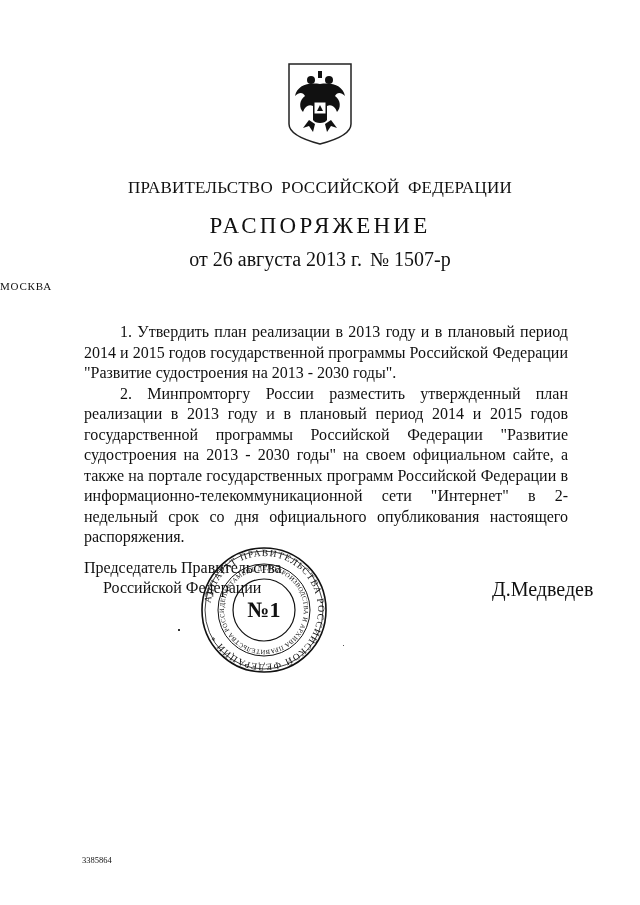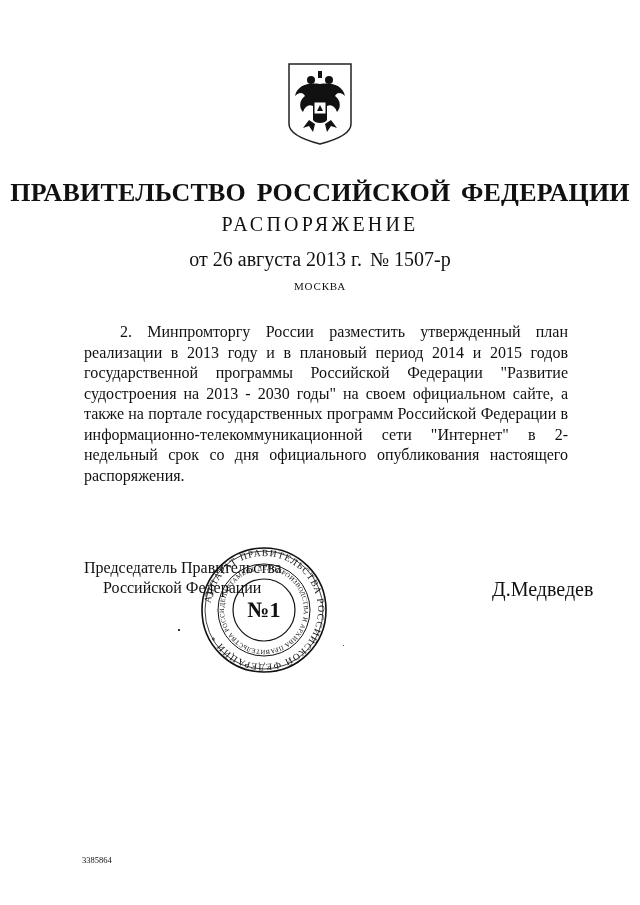--- a/index.html
+++ b/index.html
@@ -3,33 +3,33 @@
 <meta charset="utf-8">
 <style>
   html, body { margin: 0; padding: 0; background: #ffffff; }
   body {
     width: 640px; height: 905px; position: relative; overflow: hidden;
     font-family: "Liberation Serif", "DejaVu Serif", serif; color: #111;
   }
   .emblem { position: absolute; left: 287px; top: 62px; width: 66px; height: 84px; }
   .title {
     position: absolute; left: 0; width: 640px; top: 178px; text-align: center;
-    font-weight: bold; font-size: 26px; letter-spacing: 0.2px; word-spacing: 4px;
+    font-weight: normal; font-size: 17px; letter-spacing: 0.2px; word-spacing: 4px;
   }
   .subtitle {
     position: absolute; left: 0; width: 640px; top: 213px; text-align: center;
-    font-size: 20px; letter-spacing: 3.2px;
+    font-size: 23px; letter-spacing: 3.2px;
   }
   .dateline {
     position: absolute; left: 0; width: 640px; top: 248px; text-align: center;
     font-size: 20px;
   }
   .dateline .num { margin-left: 8px; }
   .city {
-    position: absolute; left: 0; width: 640px; top: 280px; text-align: center;
+    position: absolute; left: 0; width: 640px; top: 280px; 
     font-size: 11px; letter-spacing: 0.8px;
   }
   .body {
     position: absolute; left: 84px; width: 484px; top: 322px;
     font-size: 16px; line-height: 20.5px; text-align: justify;
   }
   .body p { margin: 0; text-indent: 36px; text-align-last: left; }
   .sig-left { position: absolute; left: 84px; top: 558px; font-size: 16px; line-height: 20px; }
   .sig-left .l2 { padding-left: 19px; }
   .sig-right { position: absolute; left: 492px; top: 578px; font-size: 20px; }
@@ -61,20 +61,21 @@
 </svg>
 
 <div class="title">ПРАВИТЕЛЬСТВО РОССИЙСКОЙ ФЕДЕРАЦИИ</div>
 <div class="subtitle">РАСПОРЯЖЕНИЕ</div>
 <div class="dateline">
   <span>от 26 августа 2013 г.</span><span class="num">№ 1507-р</span>
 </div>
 <div class="city">МОСКВА</div>
 
 <div class="body">
+  <p>1. Утвердить план реализации в 2013 году и в плановый период 2014 и 2015 годов государственной программы Российской Федерации "Развитие судостроения на 2013 - 2030 годы".</p>
   <p>2. Минпромторгу России разместить утвержденный план реализации в 2013 году и в плановый период 2014 и 2015 годов государственной программы Российской Федерации "Развитие судостроения на 2013 - 2030 годы" на своем официальном сайте, а также на портале государственных программ Российской Федерации в информационно-телекоммуникационной сети "Интернет" в 2-недельный срок со дня официального опубликования настоящего распоряжения.</p>
 </div>
 
 <div class="sig-left">
   <div>Председатель Правительства</div>
   <div class="l2">Российской Федерации</div>
 </div>
 
 <div class="seal">
   <svg width="128" height="128" viewBox="0 0 128 128">

